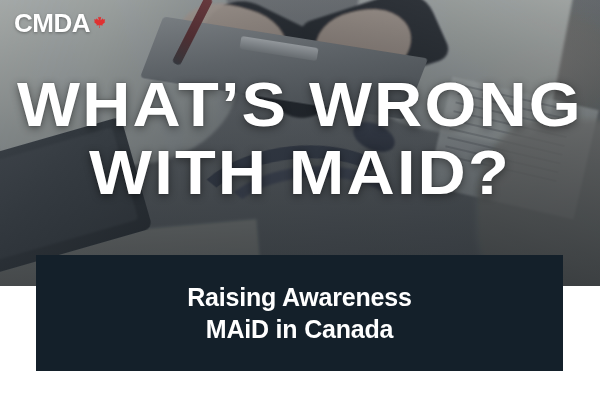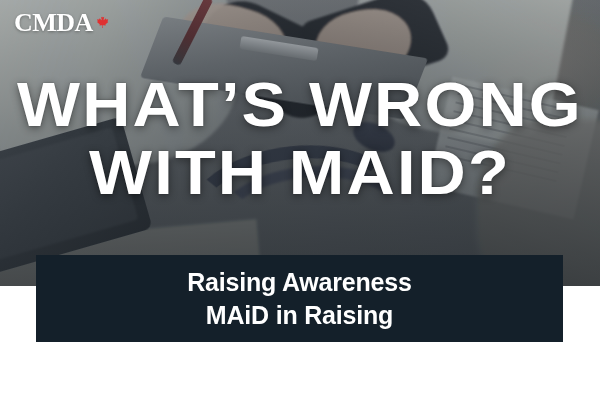--- a/index.html
+++ b/index.html
@@ -291,21 +291,21 @@
   .logo {
     position: absolute;
     left: 14px;
     top: 10px;
     display: flex;
     align-items: flex-start;
     z-index: 6;
   }
   .logo-text {
     color: #ffffff;
-    font-family: Liberation Serif, serif;
+    font-family: Liberation Sans, sans-serif;
     font-size: 26px;
     font-weight: bold;
     letter-spacing: -0.5px;
     line-height: 1;
     text-shadow: 0 1px 3px rgba(0,0,0,.35);
   }
   .logo-leaf {
     margin-left: 1px;
     margin-top: 3px;
     line-height: 1;
@@ -335,21 +335,21 @@
   }
   .headline-line.l1 { font-size: 63px; letter-spacing: 2px; }
   .headline-line.l2 { font-size: 63px; letter-spacing: 2px; }
 
   
   .subtitle-panel {
     position: absolute;
     left: 36px;
     top: 255px;
     width: 527px;
-    height: 87px;
+    height: 116px;
     background: #14202a;
     z-index: 7;
     display: flex;
     flex-direction: column;
     align-items: center;
     justify-content: center;
   }
   .subtitle-line {
     color: #ffffff;
     font-family: "Liberation Sans", sans-serif;
@@ -407,16 +407,16 @@
     </span>
   </div>
 
   <div class="headline">
     <div class="headline-line l1">WHAT’S WRONG</div>
     <div class="headline-line l2">WITH MAID?</div>
   </div>
 
   <div class="subtitle-panel">
     <div class="subtitle-line">Raising Awareness</div>
-    <div class="subtitle-line">MAiD in Raising</div>
+    <div class="subtitle-line">MAiD in Canada</div>
   </div>
 
 </div>
 
 </body></html>

